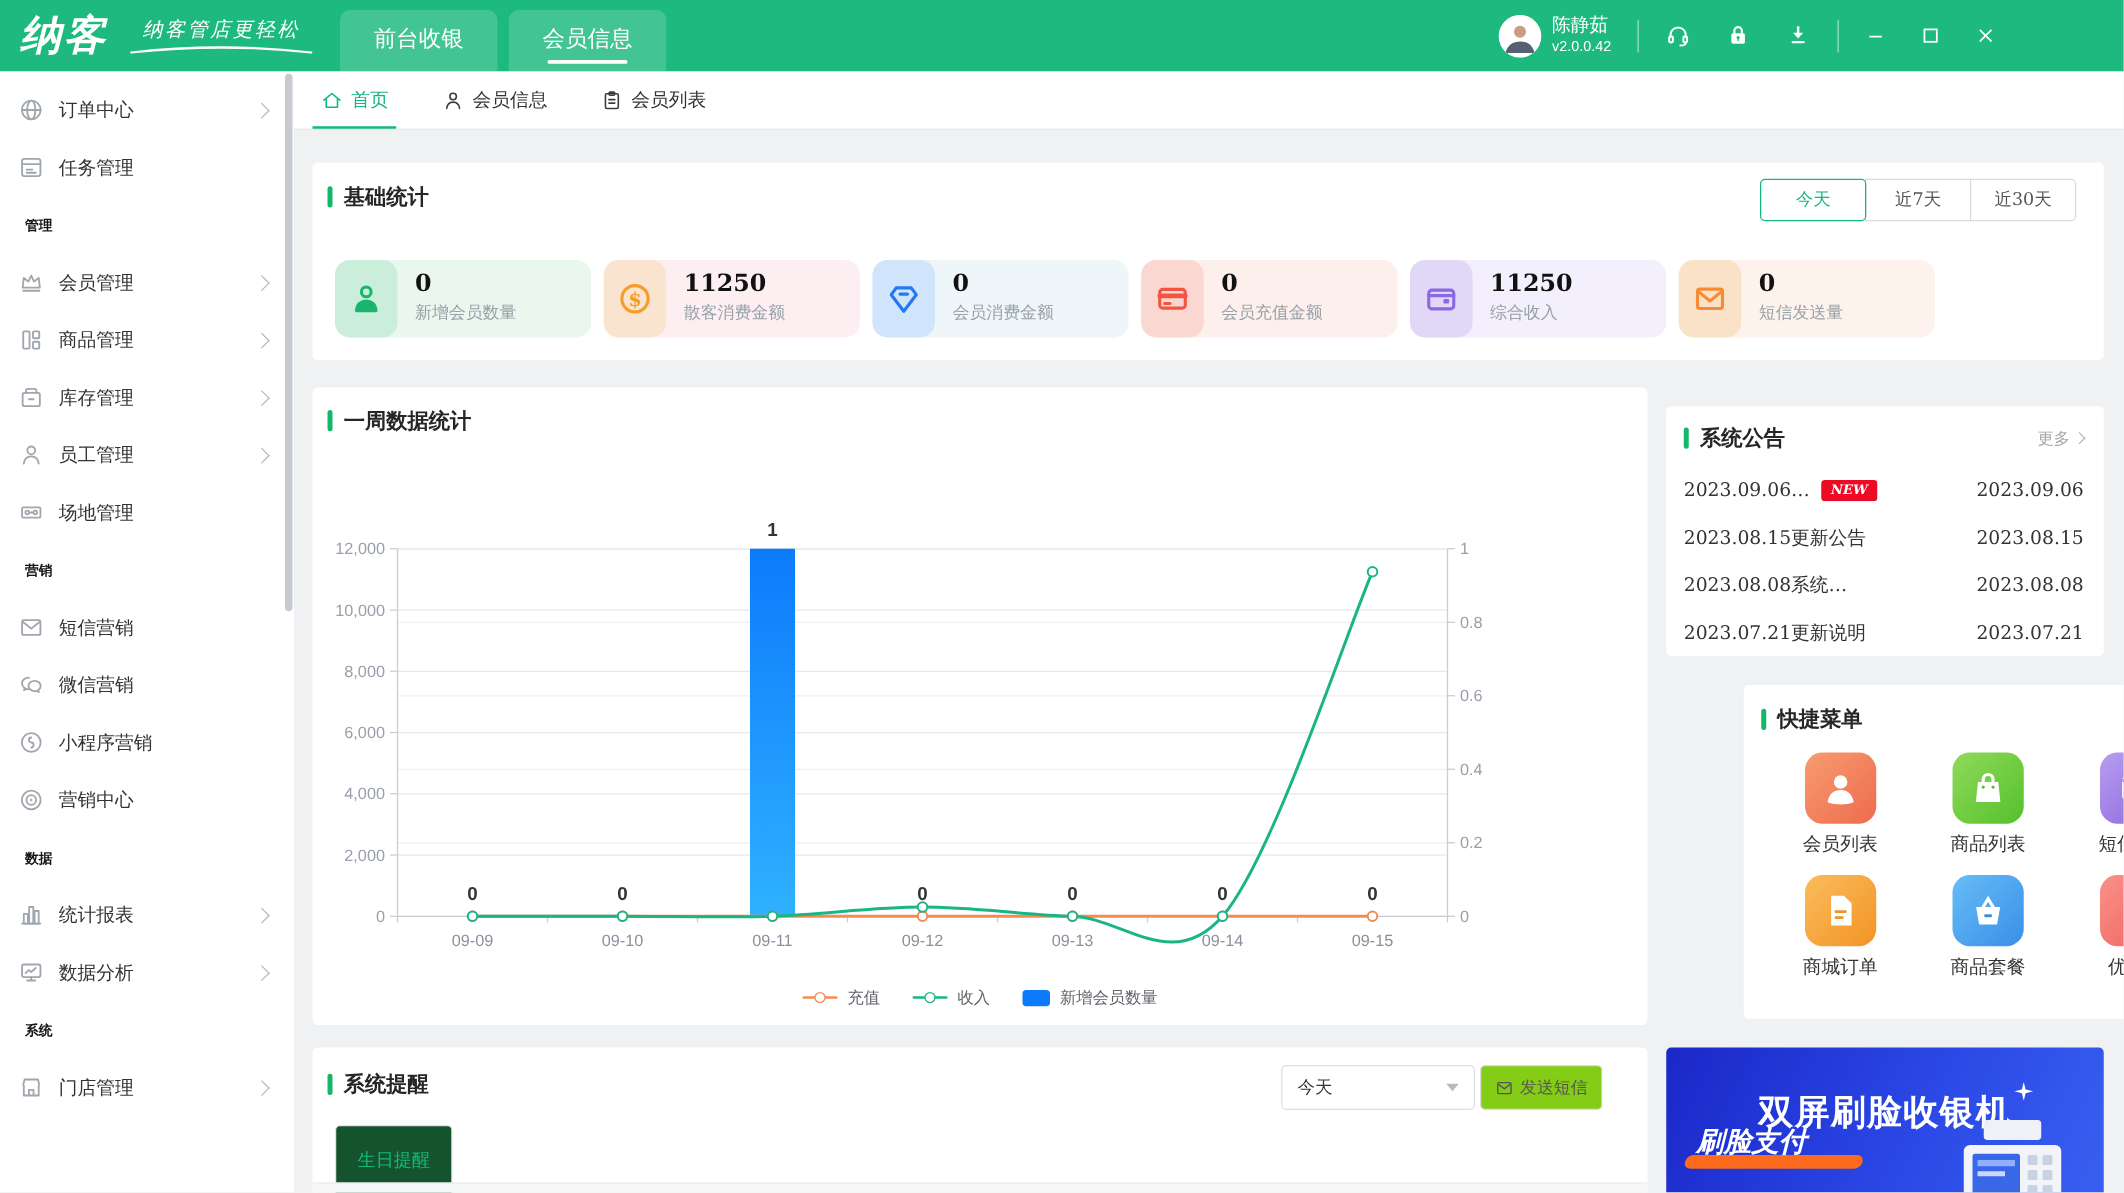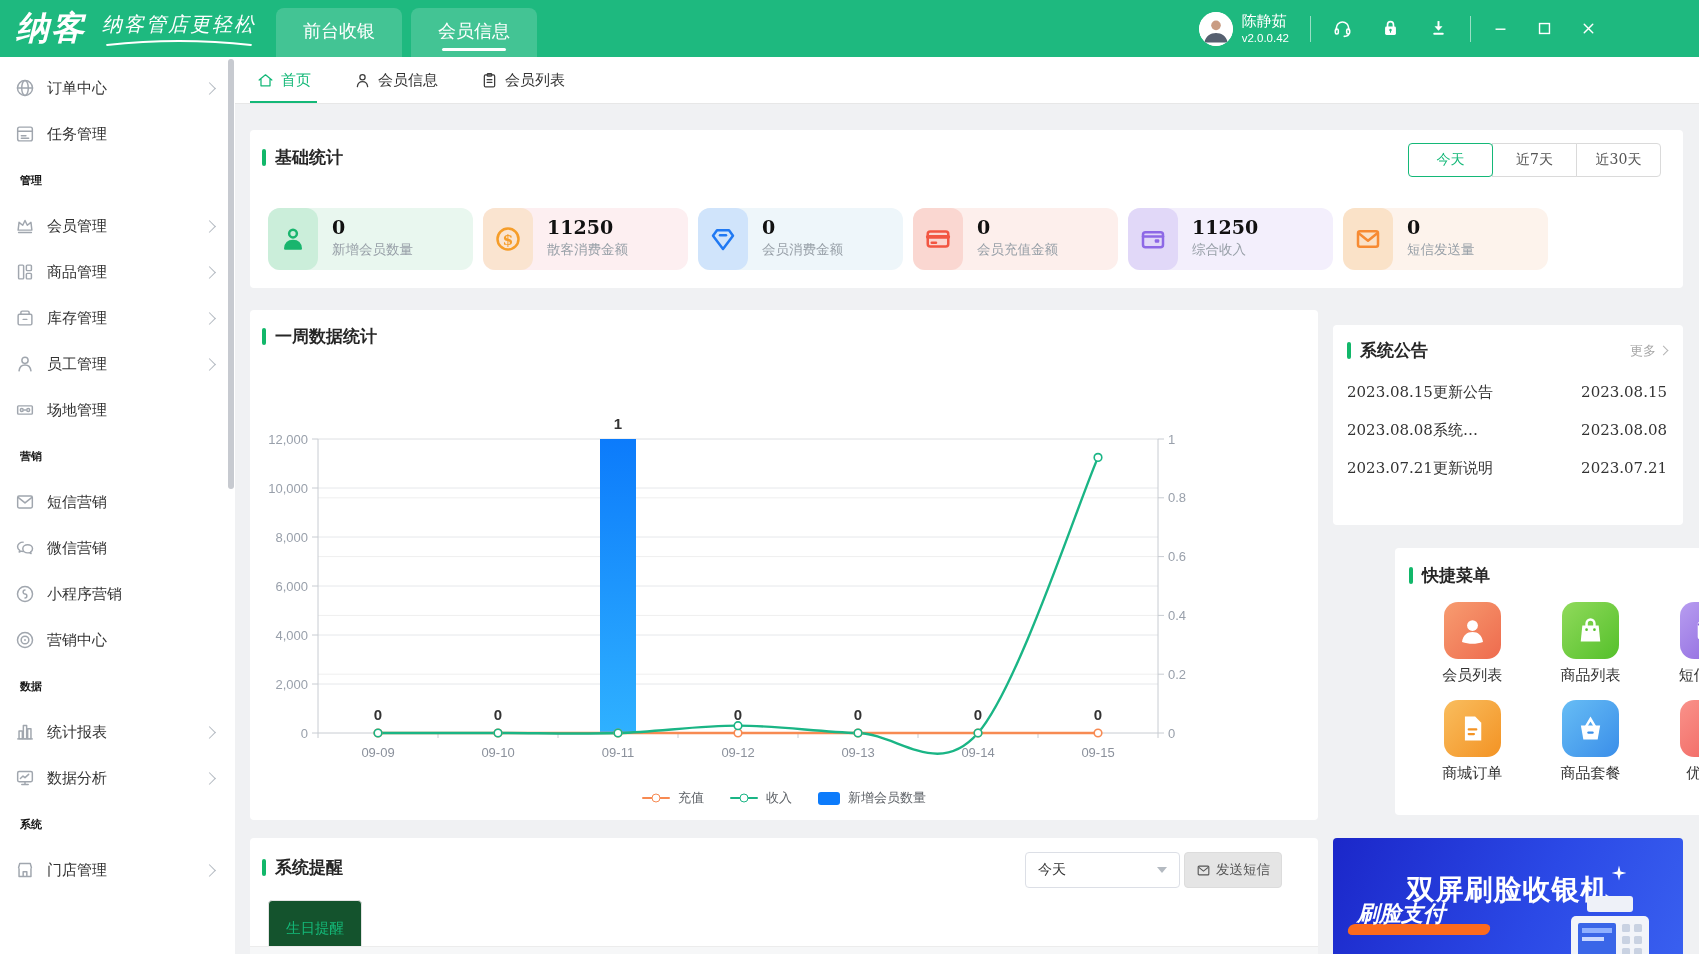--- a/index.html
+++ b/index.html
@@ -2,21 +2,21 @@
 <html><head>
 <meta charset="utf-8">
 <style>
   html,body{margin:0;padding:0;width:1699px;height:954px;overflow:hidden;
     font-family:"Liberation Sans","DejaVu Sans",sans-serif;background:#f0f1f3;position:relative;}
   .serif{font-family:"DejaVu Serif","Liberation Serif",serif;}
   
   .header{position:absolute;left:0;top:0;right:0;height:57px;background:#1eb97f;display:flex;align-items:center;z-index:9;}
   .logo{font-size:33px;font-weight:700;font-style:italic;color:#fff;margin-left:16px;letter-spacing:2px;position:relative;}
   .tagline-wrap{margin-left:16px;display:flex;flex-direction:column;align-items:center;}
-  .tagline{color:#fff;font-size:20px;font-style:italic;letter-spacing:2px;}
+  .tagline{color:#fff;font-size:16px;font-style:italic;letter-spacing:2px;}
   .nav-tabs{display:flex;margin-left:20px;align-self:flex-end;height:49px;}
   .nav-tab{position:relative;display:flex;align-items:center;padding:0 27px 4px 27px;background:rgba(255,255,255,.17);
     color:#fff;font-size:18px;border-radius:8px 8px 0 0;margin-right:9px;cursor:pointer;}
   .nav-tab.active::after{content:"";position:absolute;left:50%;transform:translateX(-50%);bottom:6px;width:64px;height:3px;background:#fff;border-radius:2px;}
   .hdr-right{margin-left:auto;display:flex;align-items:center;margin-right:102px;}
   .avatar{width:34px;height:34px;border-radius:50%;overflow:hidden;background:#fff;flex:none;}
   .user-meta{margin-left:9px;color:#fff;line-height:1.25;}
   .user-name{font-size:15px;}
   .user-ver{font-size:11.5px;}
   .tb-sep{width:1px;height:26px;background:rgba(255,255,255,.55);margin:0 21px;}
@@ -92,21 +92,21 @@
   .quick-item{display:flex;flex-direction:column;align-items:center;cursor:pointer;}
   .quick-ic{width:57px;height:57px;border-radius:14px;display:flex;align-items:center;justify-content:center;}
   .quick-ic svg{width:35px;height:35px;}
   .quick-lbl{margin-top:7px;font-size:15px;color:#333;}
   
   .reminder-card{left:15px;top:735px;width:1068px;height:180px;}
   .reminder-card .sec-head{position:absolute;left:12px;top:18px;}
   .select{position:absolute;right:138px;top:14px;width:155px;height:36px;border:1px solid #dcdfe6;border-radius:4px;
     display:flex;align-items:center;padding:0 12px;font-size:14px;color:#333;box-sizing:border-box;cursor:pointer;background:#fff;}
   .select-caret{margin-left:auto;width:0;height:0;border-left:5px solid transparent;border-right:5px solid transparent;border-top:6px solid #b4bac1;}
-  .sms-btn{position:absolute;right:36px;top:14px;height:36px;padding:0 11px;border:1px solid #dcdcdc;border-radius:4px;background:#e5e5e5;
+  .sms-btn{position:absolute;right:36px;top:14px;height:36px;padding:0 11px;border:1px solid #dcdcdc;border-radius:4px;background:#84cc16;
     display:flex;align-items:center;gap:5px;font-size:13.5px;color:#555;box-sizing:border-box;cursor:pointer;}
   .sms-btn .ic{width:15px;height:15px;}
   .birthday{position:absolute;left:18px;top:62px;width:94px;height:57px;border:1px solid #e3e3e3;border-radius:4px;
     display:flex;align-items:center;justify-content:center;font-size:14.5px;color:#14b878;background:#14532d;box-sizing:border-box;cursor:pointer;}
   .table-strip{position:absolute;left:0;right:0;top:108px;height:40px;background:#f6f7f8;border-top:1px solid #ececec;}
   
   .banner{position:absolute;left:1098px;top:735px;width:350px;height:175px;border-radius:4px;overflow:hidden;cursor:pointer;
     background:linear-gradient(115deg,#1b27c9 0%,#2b49e6 55%,#3b63f1 100%);}
   .banner-title{margin-top:33px;text-align:center;color:#fff;font-size:28px;font-weight:800;letter-spacing:1px;}
   .banner-sub{position:absolute;left:24px;top:61px;font-size:22px;font-weight:800;font-style:italic;color:#fff;z-index:2;}
@@ -538,20 +538,24 @@
     <div class="ann-head">
       <i class="sec-bar"></i>
       <span class="sec-title">系统公告</span>
       <span class="ann-more">
         <span>更多</span>
         <i class="ann-more-chev"></i>
       </span>
     </div>
     <div class="ann-list serif" id="ann-list">
         <div class="ann-row">
+       <span class="ann-title">2023.09.06…<i class="new-badge">NEW</i></span>
+       <span class="ann-date">2023.09.06</span>
+     </div>
+        <div class="ann-row">
        <span class="ann-title">2023.08.15更新公告</span>
        <span class="ann-date">2023.08.15</span>
      </div>
         <div class="ann-row">
        <span class="ann-title">2023.08.08系统…</span>
        <span class="ann-date">2023.08.08</span>
      </div>
         <div class="ann-row">
        <span class="ann-title">2023.07.21更新说明</span>
        <span class="ann-date">2023.07.21</span>

